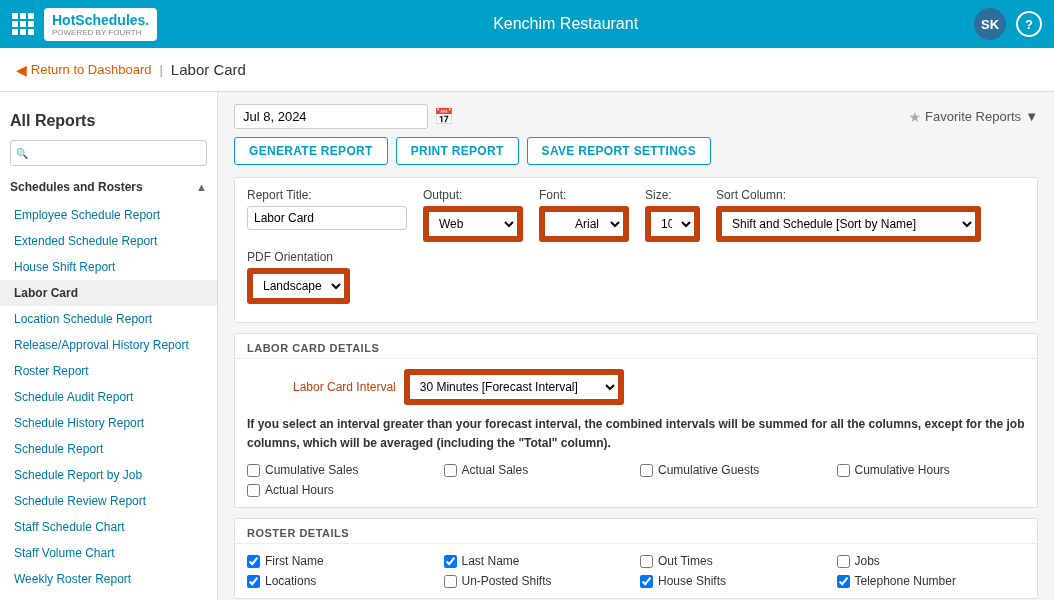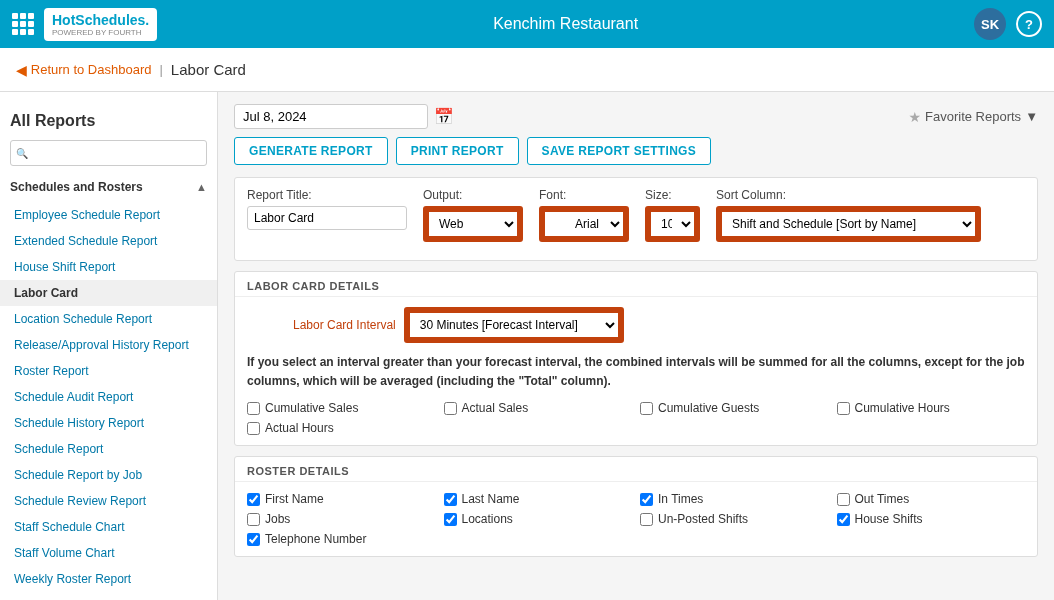--- a/index.html
+++ b/index.html
@@ -349,20 +349,29 @@
             </div>
             <div class="form-group">
               <label class="form-label">Sort Column:</label>
               <select class="form-select sort-select">
                 <option>Shift and Schedule [Sort by Name]</option>
                 <option>Name</option>
                 <option>Job</option>
               </select>
             </div>
           </div>
+          <div class="form-row">
+            <div class="form-group">
+              <label class="form-label">PDF Orientation</label>
+              <select class="form-select">
+                <option>Landscape</option>
+                <option>Portrait</option>
+              </select>
+            </div>
+          </div>
         </div>
       </div>
 
       <div class="section-panel">
         <div class="section-title">LABOR CARD DETAILS</div>
         <div class="section-body">
           <div class="interval-row">
             <span class="interval-label">Labor Card Interval</span>
             <select class="form-select" style="width:220px;">
               <option>30 Minutes [Forecast Interval]</option>
@@ -402,24 +411,20 @@
           <div class="roster-grid">
             <div class="checkbox-item">
               <input type="checkbox" id="first_name" checked="" style="">
               <label for="first_name">First Name</label>
             </div>
             <div class="checkbox-item">
               <input type="checkbox" id="last_name" checked="" style="">
               <label for="last_name">Last Name</label>
             </div>
             <div class="checkbox-item">
-              <input type="checkbox" id="in_times" checked="" style="">
-              <label for="in_times">In Times</label>
-            </div>
-            <div class="checkbox-item">
               <input type="checkbox" id="out_times" style="">
               <label for="out_times">Out Times</label>
             </div>
             <div class="checkbox-item">
               <input type="checkbox" id="jobs" style="">
               <label for="jobs">Jobs</label>
             </div>
             <div class="checkbox-item">
               <input type="checkbox" id="locations" checked="" style="">
               <label for="locations">Locations</label>

